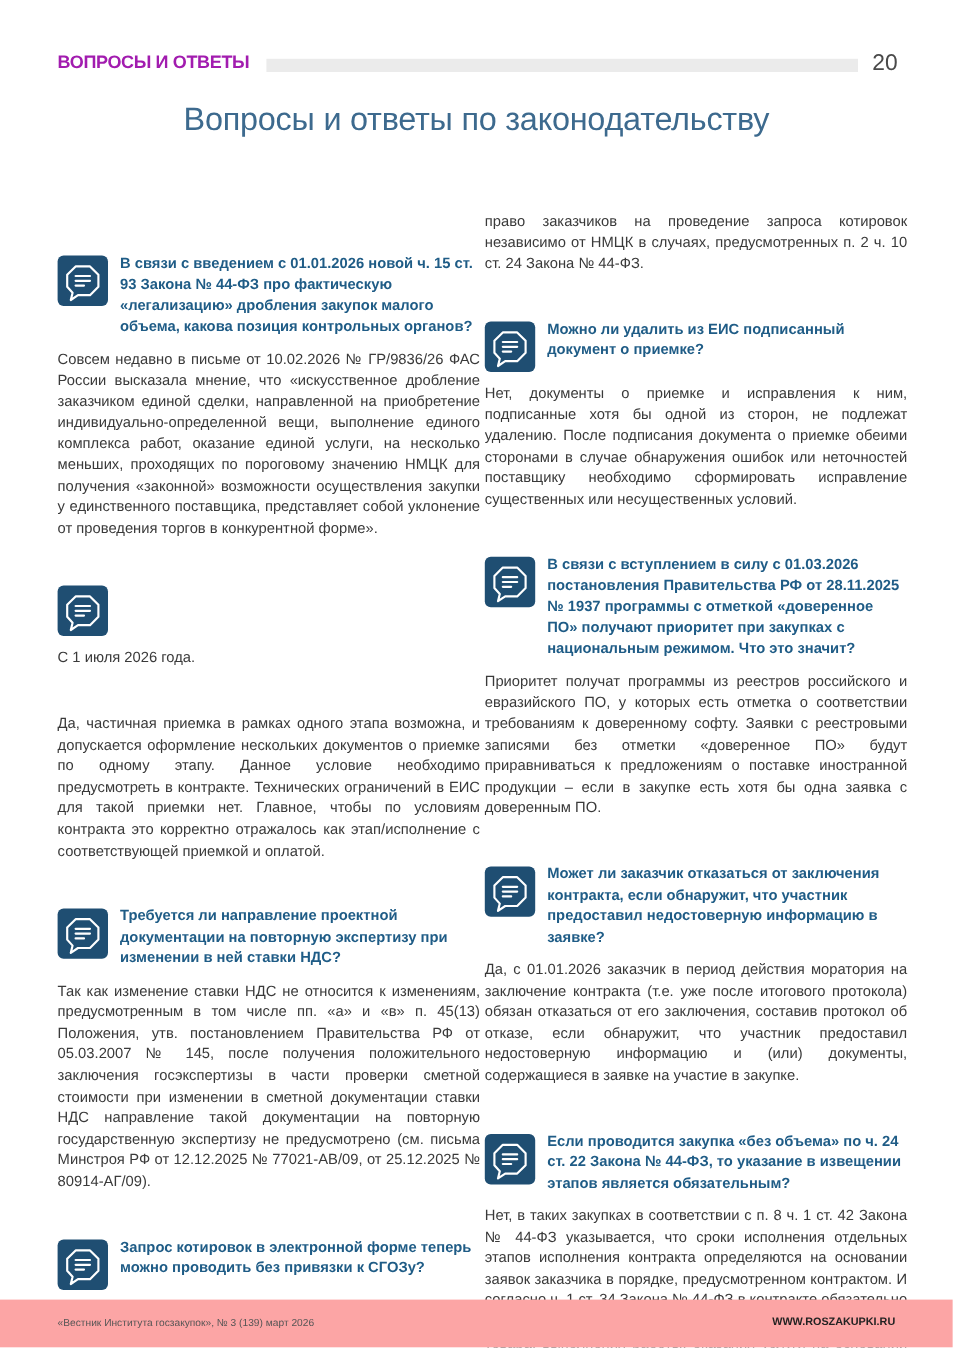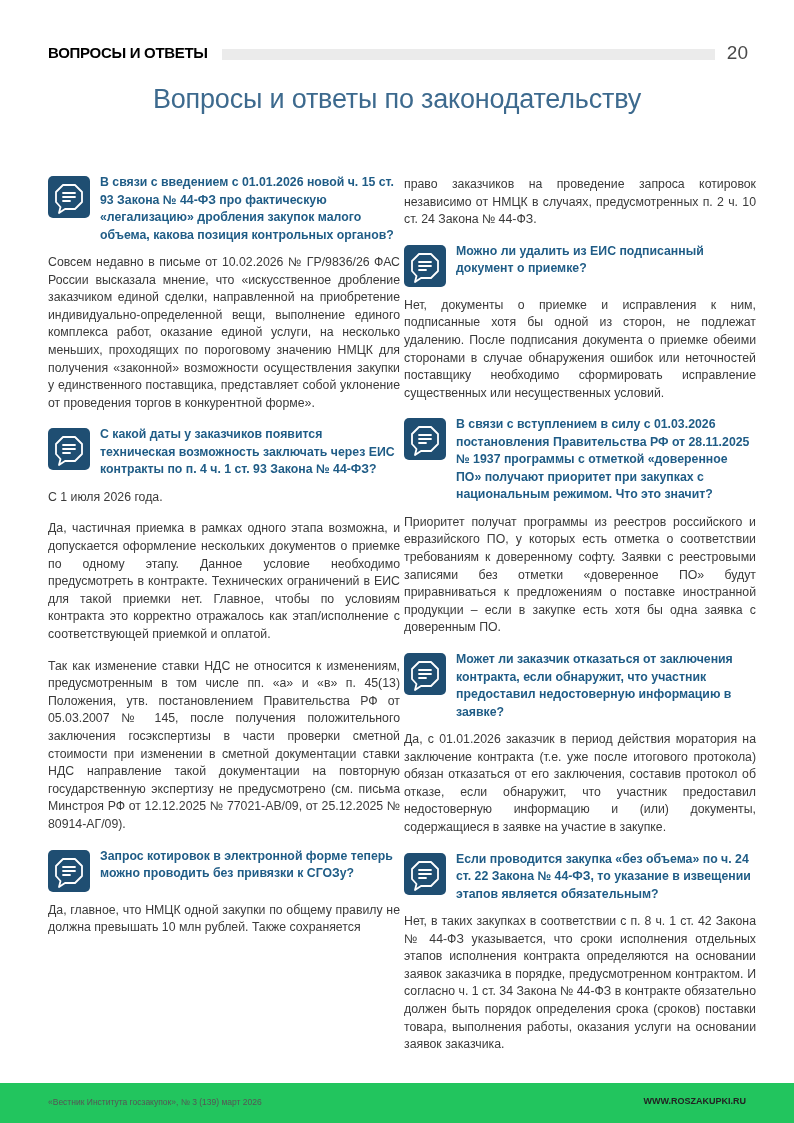--- a/index.html
+++ b/index.html
@@ -9,21 +9,21 @@
     font-family: "DejaVu Sans", "Liberation Sans", sans-serif;
     color: #3a3a3a;
   }
   .header {
     position: absolute; top: 43px; left: 48px; width: 700px; height: 22px;
   }
   .section-label {
     position: absolute; left: 0; top: 1px;
     font-family: "Liberation Sans", sans-serif;
     font-weight: bold; font-size: 15px; letter-spacing: -0.3px;
-    color: #000000; white-space: nowrap;
+    color: #a21caf; white-space: nowrap;
   }
   .header-bar {
     position: absolute; left: 174px; top: 6px; width: 493px; height: 11px;
     background: #ebebeb;
   }
   .page-number {
     position: absolute; right: 0; top: -1px;
     font-family: "Liberation Sans", sans-serif;
     font-weight: normal; font-size: 19px; color: #4a4a4a;
   }
@@ -31,21 +31,21 @@
     position: absolute; top: 83px; left: 0; width: 794px; text-align: center;
     font-family: "Liberation Sans", sans-serif;
     font-weight: normal; font-size: 27px; line-height: 33px;
     color: #3d6a8e; letter-spacing: -0.2px;
   }
   .col {
     position: absolute; top: 174px; width: 352px;
   }
   .col-left { left: 48px; }
   .col-right { left: 404px; top: 176px; }
-  .qa { margin-bottom: 14px; }
+  .qa { margin-bottom: 14px; margin-top: 37px; }
   .q {
     display: flex; align-items: flex-start; margin-bottom: 10px;
   }
   .q-icon {
     flex: 0 0 42px; width: 42px; height: 42px; border-radius: 5px;
     background: #1f4e72; margin-right: 10px; margin-top: 2px;
     display: flex; align-items: center; justify-content: center;
   }
   .q-text {
     font-family: "Liberation Sans", sans-serif;
@@ -53,21 +53,21 @@
     color: #1f5c86; letter-spacing: 0px;
   }
   .a {
     font-family: "Liberation Sans", sans-serif;
     font-size: 12.3px; line-height: 17.6px; color: #3a3a3a;
     text-align: justify; hyphens: manual;
   }
   .continued { margin-bottom: 14px; }
   .footer {
     position: absolute; left: 0; top: 1083px; width: 794px; height: 40px;
-    background: #22c55e;
+    background: #fca5a5;
   }
   .footer-left {
     position: absolute; left: 48px; top: 14px;
     font-family: "Liberation Sans", sans-serif; font-size: 8.5px; color: #555;
   }
   .footer-right {
     position: absolute; right: 48px; top: 13px;
     font-family: "Liberation Sans", sans-serif; font-size: 9px; font-weight: bold; color: #222;
   }
 </style>
@@ -107,28 +107,35 @@
     </div>
     <div class="a">Совсем недавно в письме от 10.02.2026 № ГР/9836/26 ФАС России высказала мнение, что «искусственное дробление заказчиком единой сделки, направленной на приобретение индивидуально-определенной вещи, выполнение единого комплекса работ, оказание единой услуги, на несколько меньших, проходящих по пороговому значению НМЦК для получения «законной» возможности осуществления закупки у единственного поставщика, представляет собой уклонение от проведения торгов в конкурентной форме».</div>
   </div>
   <div class="qa">
     <div class="q">
       <div class="q-icon">
           <svg width="42" height="42">
             <use href="#bubble"></use>
           </svg>
         </div>
-      <div class="q-text">С какой даты у заказчиков появится техническая возможность заключать через ЕИС контракты по п. 4 ч. 1 ст. 93 Закона № 44-ФЗ?</div>
     </div>
     <div class="a">С 1 июля 2026 года.</div>
   </div>
   <div class="qa">
     <div class="a">Да, частичная приемка в рамках одного этапа возможна, и допускается оформление нескольких документов о приемке по одному этапу. Данное условие необходимо предусмотреть в контракте. Технических ограничений в ЕИС для такой приемки нет. Главное, чтобы по условиям контракта это корректно отражалось как этап/исполнение с соответствующей приемкой и оплатой.</div>
   </div>
   <div class="qa">
+    <div class="q">
+      <div class="q-icon">
+          <svg width="42" height="42">
+            <use href="#bubble"></use>
+          </svg>
+        </div>
+      <div class="q-text">Требуется ли направление проектной документации на повторную экспертизу при изменении в ней ставки НДС?</div>
+    </div>
     <div class="a">Так как изменение ставки НДС не относится к изменениям, предусмотренным в том числе пп. «а» и «в» п. 45(13) Положения, утв. постановлением Правительства РФ от 05.03.2007 № 145, после получения положительного заключения госэкспертизы в части проверки сметной стоимости при изменении в сметной документации ставки НДС направление такой документации на повторную государственную экспертизу не предусмотрено (см. письма Минстроя РФ от 12.12.2025 № 77021-АВ/09, от 25.12.2025 № 80914-АГ/09).</div>
   </div>
   <div class="qa">
     <div class="q">
       <div class="q-icon">
           <svg width="42" height="42">
             <use href="#bubble"></use>
           </svg>
         </div>
       <div class="q-text">Запрос котировок в электронной форме теперь можно проводить без привязки к СГОЗу?</div>

